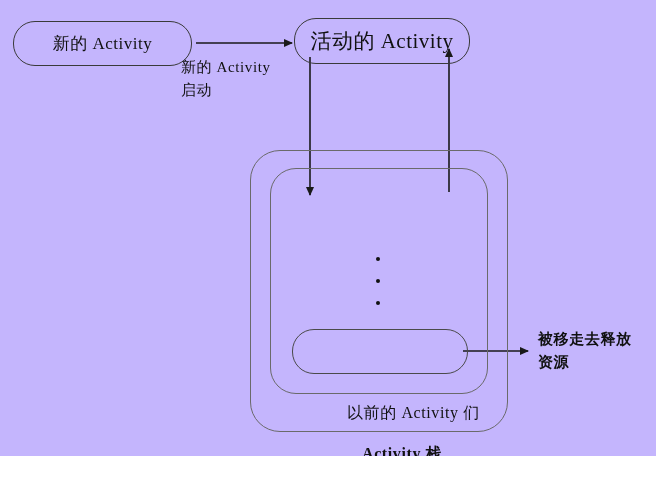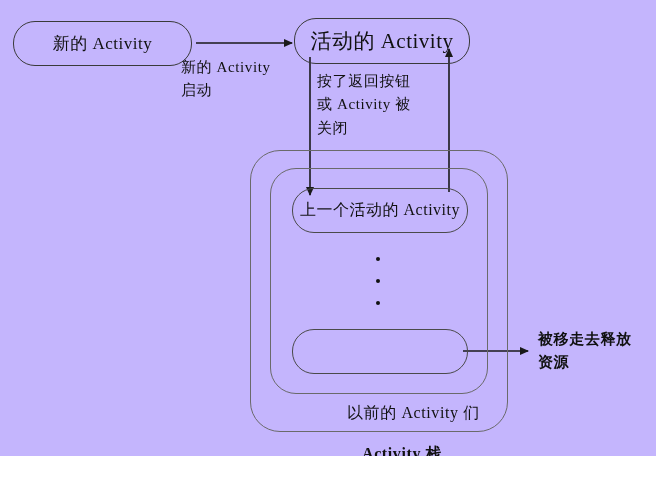--- a/index.html
+++ b/index.html
@@ -97,44 +97,36 @@
   </div>
 
   <div class="node-box" style="left:294px; top:18px; width:176px; height:46px; font-size:21px;">
     <span>活动的 Activity</span>
   </div>
 
   <div class="container-rect" style="left:250px; top:150px; width:258px; height:282px; border-radius:30px;"></div>
 
   <div class="container-rect" style="left:270px; top:168px; width:218px; height:226px; border-radius:26px;"></div>
 
-  <div class="node-box" style="left:292px; top:188px; width:176px; height:45px; font-size:16px; border-color:#4a4a4a;">
-    <span>上一个活动的 Activity</span>
-  </div>
 
   <div class="dots" style="left:376px; top:257px;">
     <div class="dot"></div>
     <div class="dot"></div>
     <div class="dot"></div>
   </div>
 
   <div class="node-box" style="left:292px; top:329px; width:176px; height:45px; font-size:16px; border-color:#4a4a4a;">
     <span></span>
   </div>
 
   <div class="lbl" style="left:181px; top:56px; font-size:15px;">
     <div>新的 Activity</div>
     <div>启动</div>
   </div>
 
-  <div class="lbl" style="left:317px; top:70px; font-size:15px;">
-    <div>按了返回按钮</div>
-    <div>或 Activity 被</div>
-    <div>关闭</div>
-  </div>
 
   <div class="lbl lbl-bold" style="left:538px; top:328px; font-size:15px;">
     <div>被移走去释放</div>
     <div>资源</div>
   </div>
 
   <div class="lbl" style="left:307px; top:401px; font-size:16px;margin-left:40px;">以前的 Activity 们</div>
 
   <div class="lbl lbl-bold" style="left:330px; top:442px; font-size:16px;margin-left:32px;">Activity 栈</div>
 

